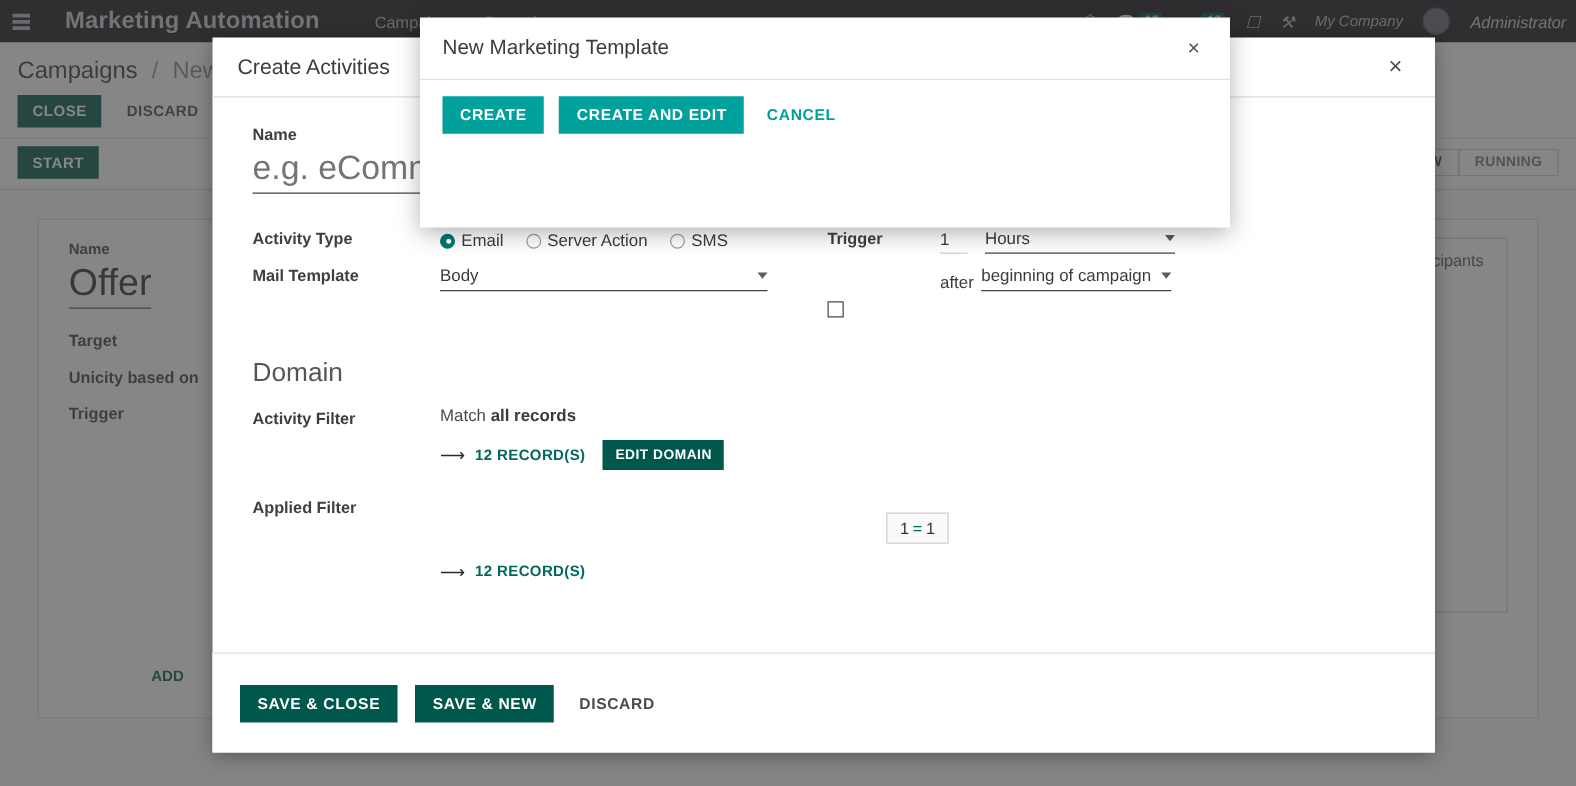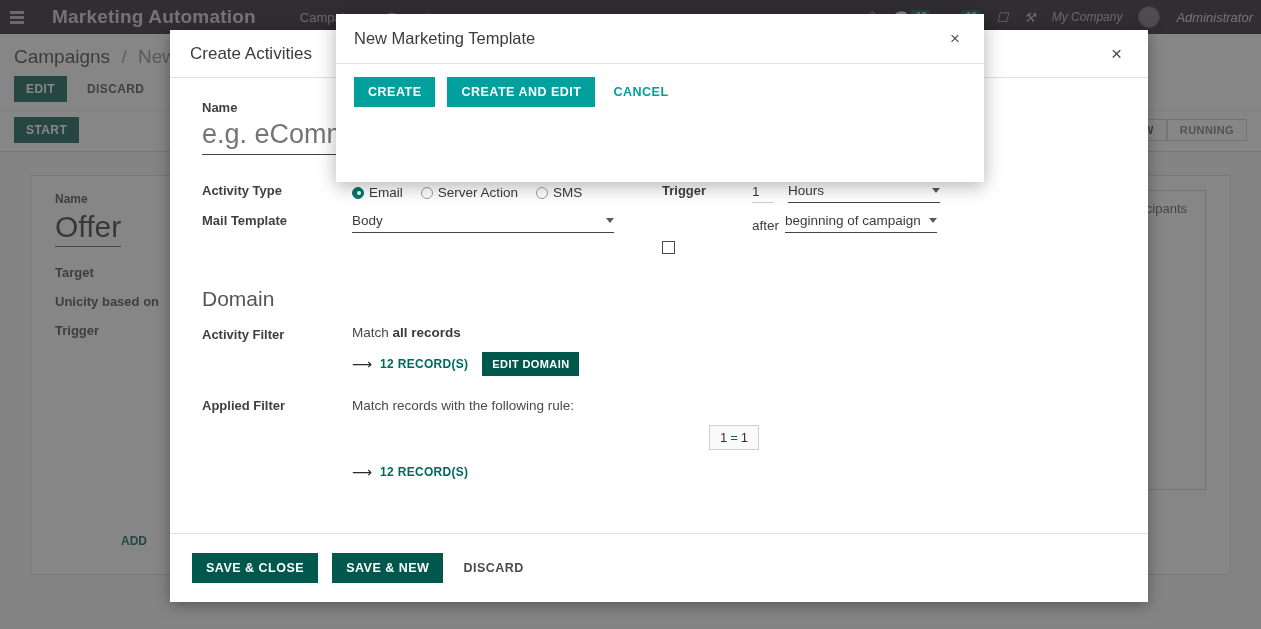--- a/index.html
+++ b/index.html
@@ -91,21 +91,21 @@
     height: 48px; border-bottom: 1px solid #dfdfdf;
     display: flex; align-items: center; padding: 0 20px; flex: 0 0 auto;
   }
   .mo-title { font-size: 17px; color: #3c3c3c; }
   .mo-close {
     margin-left: auto; background: none; border: none; font-size: 19px;
     color: #4a4a4a; cursor: pointer; line-height: 1; padding: 2px 6px;
   }
   .mo-body { flex: 1 1 auto; padding: 22px 32px 0 32px; overflow: hidden; position: relative; }
   .mo-footer {
-    flex: 0 0 auto; height: 69px; border-top: 1px solid #dfdfdf;
+    flex: 0 0 auto; height: 80px; border-top: 1px solid #dfdfdf;
     display: flex; align-items: center; gap: 14px; padding: 0 22px; background: #fff;
   }
   .btn-dark-teal {
     background: #00574b; color: #fff; border: none; cursor: pointer;
     font-size: 12.5px; font-weight: bold; letter-spacing: .5px; padding: 8px 14px;
   }
   .btn-discard { background: none; border: none; color: #4b4b4b; font-size: 12.5px; font-weight: bold; letter-spacing: .5px; cursor: pointer; }
 
   
   .form-grid { display: grid; grid-template-columns: 150px 310px 90px 1fr; column-gap: 0; }
@@ -209,21 +209,21 @@
       </span>
     </div>
 
     <div class="ctrl-panel">
       <div class="breadcrumb">
         <span>Campaigns</span>
         <span class="sep">/</span>
         <span class="cur">New</span>
       </div>
       <div class="cp-buttons">
-        <button class="btn-primary">EDIT</button>
+        <button class="btn-primary">CLOSE</button>
         <button class="btn-link-dark">DISCARD</button>
       </div>
       <div class="cp-row2">
         <button class="btn-primary">START</button>
         <span class="statusbar">
           <span class="active">NEW</span>
           <span>RUNNING</span>
         </span>
       </div>
     </div>
@@ -327,21 +327,20 @@
           </div>
           <div style="display:flex; align-items:center; margin-top:12px;">
             <span class="arrow">⟶</span>
             <span class="reclink">12 RECORD(S)</span>
             <button class="btn-edit-domain">EDIT DOMAIN</button>
           </div>
         </div>
 
         <div class="lbl" style="padding-top:18px;">Applied Filter</div>
         <div class="fld" style="grid-column: 2 / span 3; padding-top:18px;">
-          <div class="muted">Match records with the following rule:</div>
           <div style="margin-top:12px;text-align:center;">
             <span class="rule-chip">
               <span>1</span><span class="op">=</span><span>1</span>
             </span>
           </div>
           <div style="display:flex; align-items:center; margin-top:14px;">
             <span class="arrow">⟶</span>
             <span class="reclink">12 RECORD(S)</span>
           </div>
         </div>

